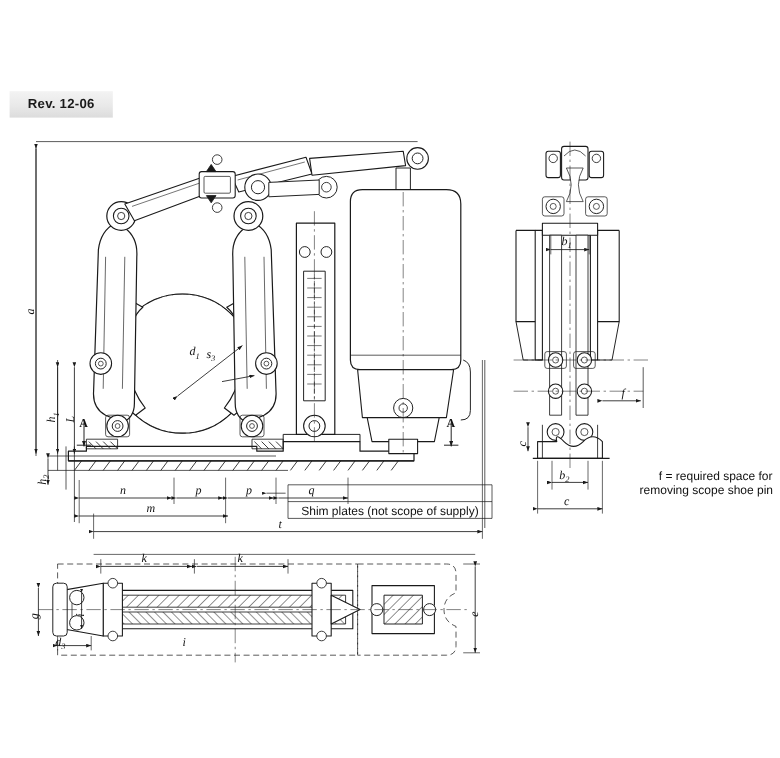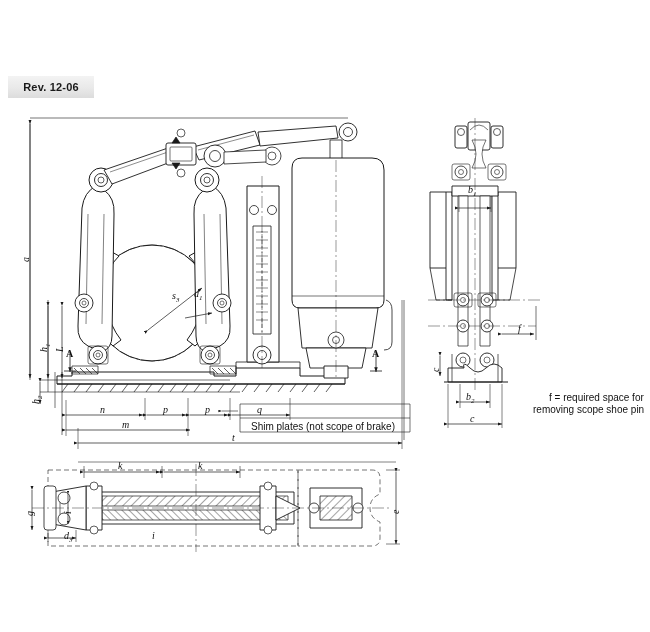--- a/index.html
+++ b/index.html
@@ -373,45 +373,45 @@
   <div class="rev-badge">Rev. 12-06</div>
 
   <div class="dimlabel rot" style="left:20px;top:262px;">a</div>
 
   <div class="dimlabel rot" style="left:38px;top:352px;"><span>h</span><sub>1</sub></div>
 
   <div class="dimlabel rot" style="left:30px;top:404px;"><span>h</span><sub>2</sub></div>
 
   <div class="dimlabel rot" style="left:54px;top:352px;">L</div>
 
-  <div class="dimlabel" style="left:158px;top:288px;margin-left:36px;"><span>d</span><sub>1</sub></div>
+  <div class="dimlabel" style="left:158px;top:288px;"><span>d</span><sub>1</sub></div>
 
   <div class="dimlabel" style="left:172px;top:290px;"><span>s</span><sub>3</sub></div>
 
   <div class="dimlabel" style="left:100px;top:404px;">n</div>
   <div class="dimlabel" style="left:163px;top:404px;">p</div>
   <div class="dimlabel" style="left:205px;top:404px;">p</div>
   <div class="dimlabel" style="left:257px;top:404px;">q</div>
   <div class="dimlabel" style="left:122px;top:419px;">m</div>
   <div class="dimlabel" style="left:232px;top:432px;">t</div>
 
-  <div class="dimlabel" style="left:468px;top:184px;"><span>b</span><sub>1</sub></div>
+  <div class="dimlabel" style="left:468px;top:196px;"><span>b</span><sub>1</sub></div>
   <div class="dimlabel" style="left:466px;top:391px;"><span>b</span><sub>2</sub></div>
   <div class="dimlabel" style="left:470px;top:413px;">c</div>
   <div class="dimlabel" style="left:518px;top:323px;">f</div>
   <div class="dimlabel rot" style="left:430px;top:372px;">c</div>
 
   <div class="dimlabel" style="left:118px;top:460px;">k</div>
   <div class="dimlabel" style="left:198px;top:460px;">k</div>
   <div class="dimlabel rot" style="left:24px;top:516px;">g</div>
-  <div class="dimlabel" style="left:64px;top:530px;"><span>d</span><sub>3</sub></div>
+  <div class="dimlabel" style="left:46px;top:530px;"><span>d</span><sub>3</sub></div>
   <div class="dimlabel rot" style="left:62px;top:514px;">i</div>
   <div class="dimlabel" style="left:152px;top:530px;">i</div>
   <div class="dimlabel rot" style="left:390px;top:514px;">e</div>
 
   <div class="secmark" style="left:66px;top:348px;">A</div>
   <div class="secmark" style="left:372px;top:348px;">A</div>
 
-  <div class="note" style="left:251px;top:420px;">Shim plates (not scope of brake)</div>
+  <div class="note" style="left:251px;top:420px;">Shim plates (not scope of supply)</div>
   <div class="note" style="left:549px;top:391px;">f = required space for</div>
   <div class="note" style="left:533px;top:403px;">removing scope shoe pin</div>
 
 </div>
 
 </body></html>

